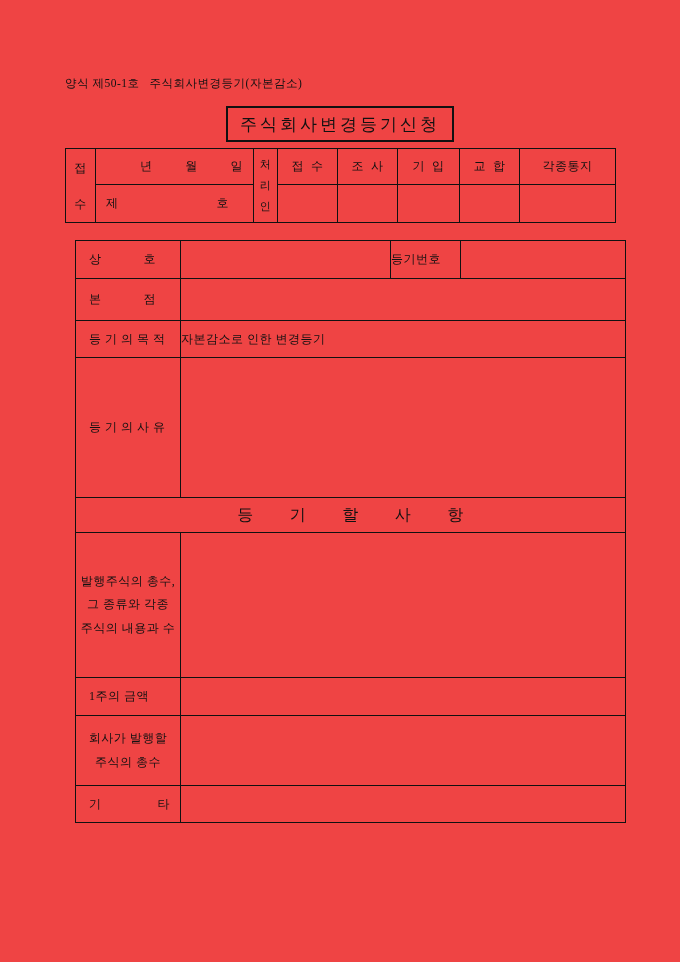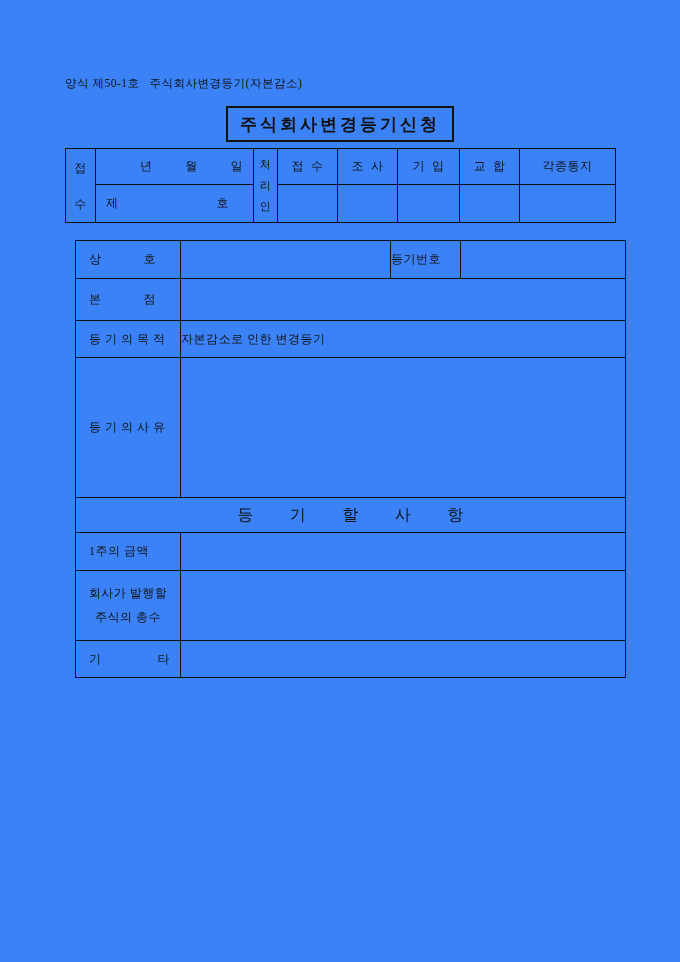--- a/index.html
+++ b/index.html
@@ -1,42 +1,42 @@
 <!DOCTYPE html>
 <html><head>
 <meta charset="utf-8">
 <style>
   * { box-sizing: border-box; }
   html, body { margin: 0; padding: 0; background: #ffffff; }
   .page {
     position: relative;
     width: 680px;
     height: 962px;
-    background: #3b82f6;
+    background: #ef4444;
     font-family: "Liberation Serif", "DejaVu Serif", serif;
     color: #111111;
     overflow: hidden;
   }
   .header-note {
     position: absolute;
     left: 65px;
     top: 76px;
     font-size: 11.5px;
     letter-spacing: 0.5px;
     white-space: pre-wrap;
   }
   .title-box {
     position: absolute;
     left: 50%;
     top: 106px;
     transform: translateX(-50%);
     border: 2px solid #111111;
     padding: 5px 12px 4px 12px;
     font-size: 17px;
-    font-weight: bold;
+    font-weight: normal;
     letter-spacing: 3px;
     white-space: nowrap;
   }
   table {
     border-collapse: collapse;
     table-layout: fixed;
     width: 550px;
   }
   td {
     border: 1px solid #111111;
@@ -158,20 +158,26 @@
         <td class="label">등 기 의 목 적</td>
         <td colspan="3" class="value-center">자본감소로 인한 변경등기</td>
       </tr>
       <tr class="h140">
         <td class="label">등 기 의 사 유</td>
         <td colspan="3"></td>
       </tr>
       <tr class="h35">
         <td colspan="4" class="section-header">등        기        할        사        항</td>
       </tr>
+      <tr class="h145">
+        <td class="label-center">발행주식의 총수,
+그 종류와 각종
+주식의 내용과 수</td>
+        <td colspan="3"></td>
+      </tr>
       <tr class="h38">
         <td class="label">1주의 금액</td>
         <td colspan="3"></td>
       </tr>
       <tr class="h70">
         <td class="label-center">회사가 발행할
 주식의 총수</td>
         <td colspan="3"></td>
       </tr>
       <tr class="h37">

